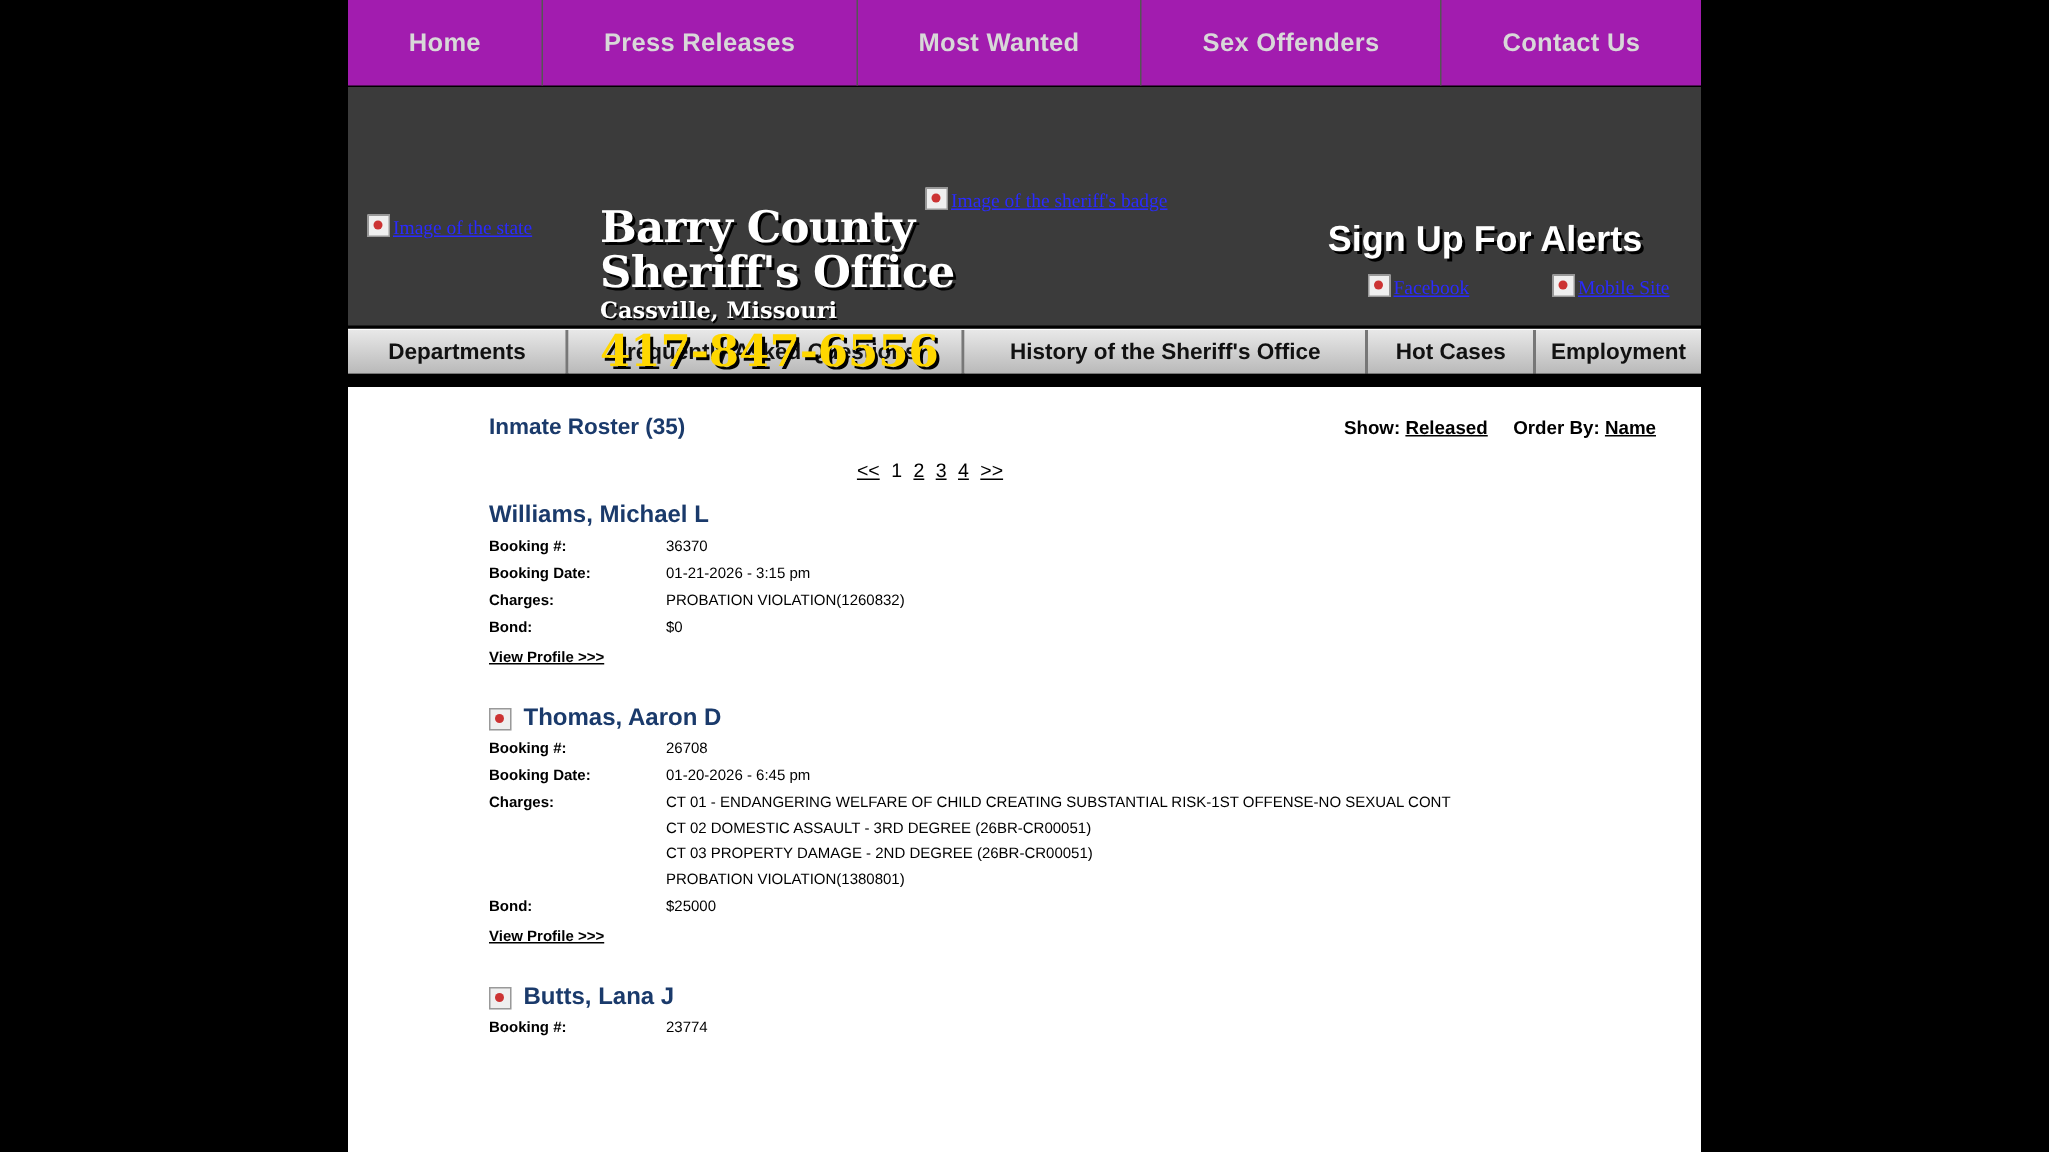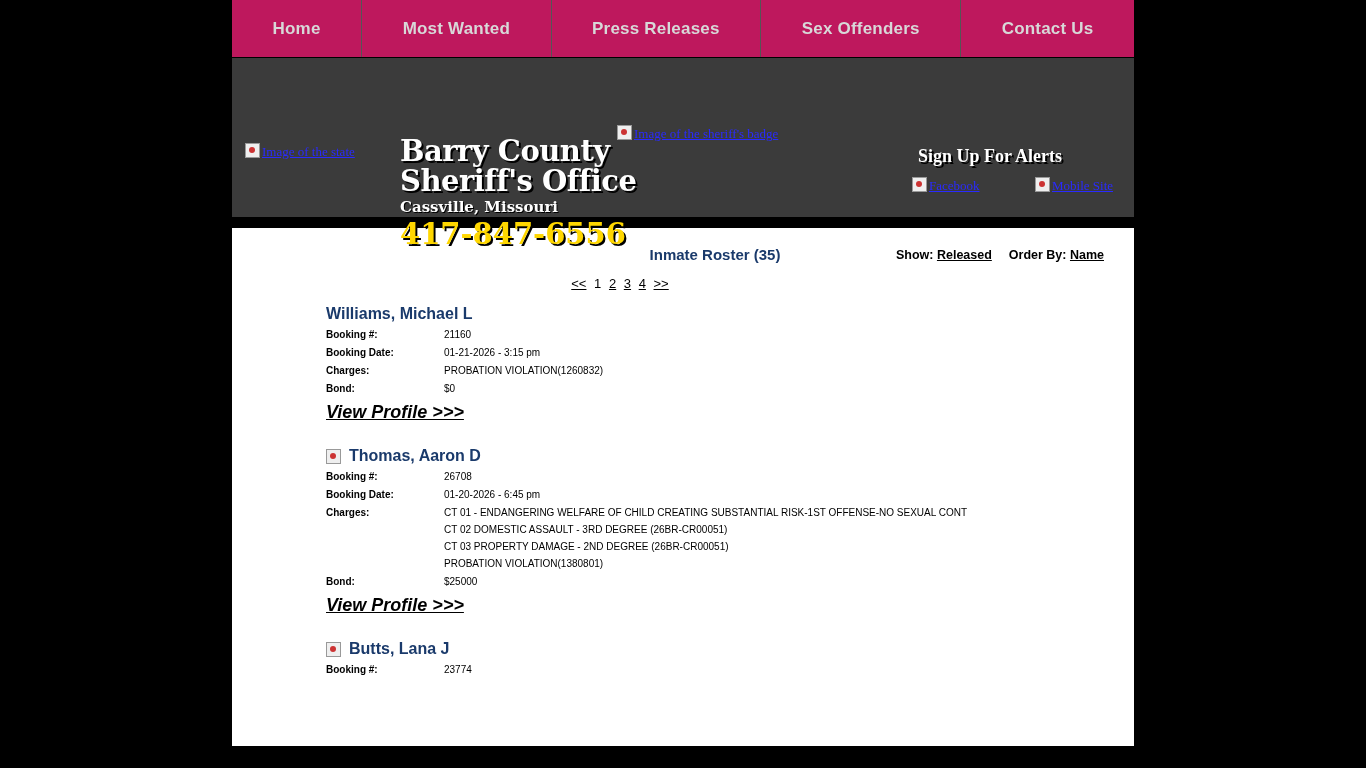--- a/index.html
+++ b/index.html
@@ -19,21 +19,21 @@
   }
   .site {
     position: absolute;
     left: 232px;
     top: 0;
     width: 902px;
   }
   
   .topnav {
     display: flex;
-    background: #be185d;
+    background: #a21caf;
     border-bottom: 1px solid #000;
     height: 57px;
   }
   .topnav .cell {
     flex: 1 1 auto;
     display: flex;
     align-items: center;
     justify-content: center;
     color: #d8d8d8;
     font-size: 17px;
@@ -110,23 +110,23 @@
   }
   .alerts {
     position: absolute;
     right: 14px;
     top: 88px;
     width: 260px;
     text-align: center;
   }
   .alerts .hdr {
     color: #fff;
-    font-family: Liberation Serif, serif;
-    font-weight: bold;
-    font-size: 18px;
+    font-family: Liberation Sans, sans-serif;
+    font-weight: bold;
+    font-size: 24px;
     text-shadow: 2px 2px 0 #000;
     white-space: nowrap;
   }
   .alerts .links { margin-top: 9px; }
   .alerts .links .brokenimg { margin: 0 3px; padding-left: 45px; }
 
   
   .subnav {
     display: flex;
     height: 29px;
@@ -162,21 +162,20 @@
     background: #fff;
     margin: 0 0 0 0;
     min-height: 500px;
     padding: 18px 0 0 0;
   }
   .content-inner { padding: 0 30px 0 94px; }
 
   .roster-head {
     position: relative;
     height: 24px;
-    text-align: center;
   }
   .roster-title {
     color: #1a3a6b;
     font-weight: bold;
     font-size: 15px;
   }
   .showorder {
     position: absolute;
     right: 0;
     top: 2px;
@@ -249,37 +248,36 @@
     font-weight: bold;
     padding-right: 10px;
     white-space: nowrap;
     width: 108px;
   }
   .charge-line { display: block; }
   .viewprofile {
     display: inline-block;
     margin-top: 4px;
     font-weight: bold;
-    font-style: italic;
-    font-size: 18px;
+    font-size: 10px;
     color: #000;
     text-decoration: underline;
     cursor: pointer;
   }
 </style>
 </head>
 <body>
 
 <div class="page">
   <div class="site">
 
     <div class="topnav">
       <div class="cell">Home</div>
+      <div class="cell">Press Releases</div>
       <div class="cell">Most Wanted</div>
-      <div class="cell">Press Releases</div>
       <div class="cell">Sex Offenders</div>
       <div class="cell">Contact Us</div>
     </div>
 
     <div class="banner">
       <a class="brokenimg state-img"><span class="ibox"></span><span>Image of the state</span></a>
 
       <div class="title-block">
         <div class="l1">Barry County</div>
         <div class="l2">Sheriff's Office</div>
@@ -291,20 +289,27 @@
 
       <div class="alerts">
         <div class="hdr">Sign Up For Alerts</div>
         <div class="links">
           <a class="brokenimg"><span class="ibox"></span><span>Facebook</span></a>
           <a class="brokenimg"><span class="ibox"></span><span>Mobile Site</span></a>
         </div>
       </div>
     </div>
 
+    <div class="subnav">
+      <div class="cell c-dept">Departments</div>
+      <div class="cell c-faq">Frequently Asked Questions</div>
+      <div class="cell c-hist">History of the Sheriff's Office</div>
+      <div class="cell c-hot">Hot Cases</div>
+      <div class="cell c-emp">Employment</div>
+    </div>
 
     <div class="content-outer">
       <div class="content">
         <div class="content-inner">
 
           <div class="roster-head">
             <span class="roster-title">Inmate Roster (35)</span>
             <span class="showorder">
               <span>Show:</span>
               <a>Released</a>
@@ -324,21 +329,21 @@
           </div>
 
           <div class="inmate">
             <div class="inmate-name">
               <span>Williams, Michael L</span>
             </div>
             <table class="fields">
               <tbody>
                   <tr>
                 <td class="lbl">Booking #:</td>
-                <td>21160</td>
+                <td>36370</td>
               </tr>
               <tr>
                 <td class="lbl">Booking Date:</td>
                 <td>01-21-2026 - 3:15 pm</td>
               </tr>
               <tr>
                 <td class="lbl">Charges:</td>
                 <td>
                   <span class="charge-line">PROBATION VIOLATION(1260832)</span>
                 </td>

